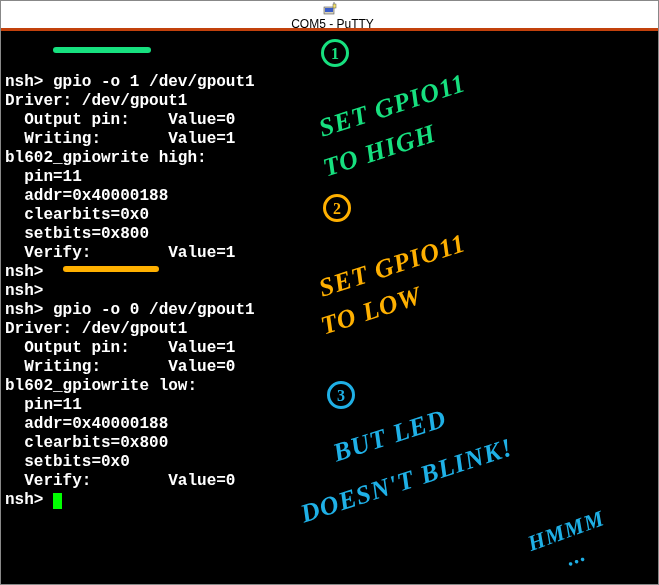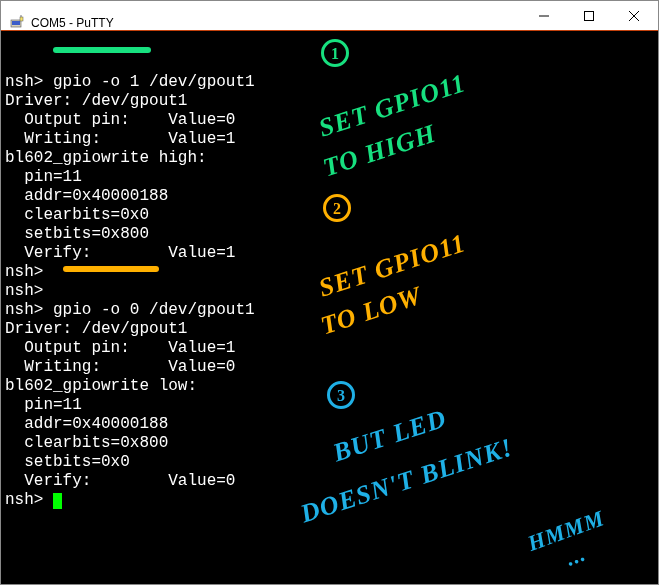--- a/index.html
+++ b/index.html
@@ -16,24 +16,25 @@
     height: 585px;
     background: #ffffff;
     border: 1px solid #888;
     display: flex;
     flex-direction: column;
   }
   .titlebar {
     height: 30px;
     background: #ffffff;
     display: flex;
-    align-items: flex-end;
+    align-items: center;
     padding: 0 2px 0 8px;
-    border-bottom: 1px solid #c2410c;
+    border-bottom: 3px solid #c2410c;
     user-select: none;
+    flex-direction: column;
   }
   .titlebar .putty-icon {
     width: 16px; height: 16px;
     margin-right: 6px;
     display:flex;align-items:center;justify-content:center;
   }
   .titlebar .title {
     flex: 1;
     font-size: 12px;
     color: #000;
@@ -50,21 +51,21 @@
     background: #000000;
     padding: 4px 4px;
     position: relative;
     color: #ffffff;
     font-family: Consolas, "Courier New", monospace;
     font-size: 16px;
     line-height: 19px;
     white-space: pre;
     overflow: hidden;
   }
-  .line { display:block; }
+  .line { display:block;font-weight:bold; }
   .cursor {
     display:inline-block;
     width: 9px; height: 16px;
     background: #00ff00;
     vertical-align: text-bottom;
   }
   
   .anno {
     position: absolute;
     font-family: "Comic Sans MS", "Segoe Script", cursive;

